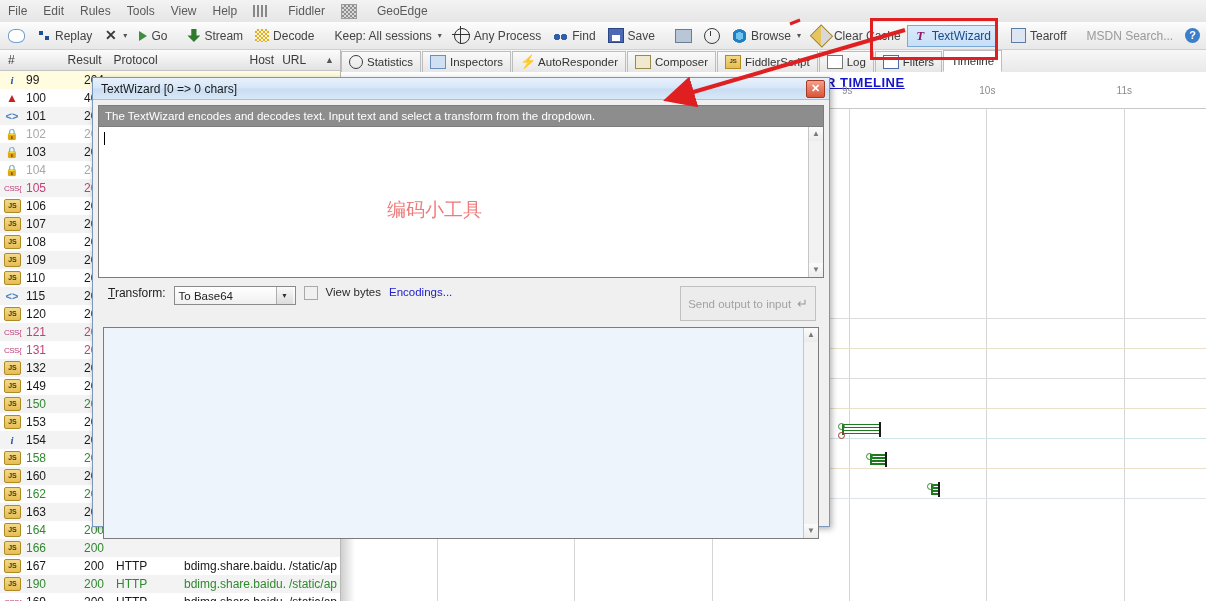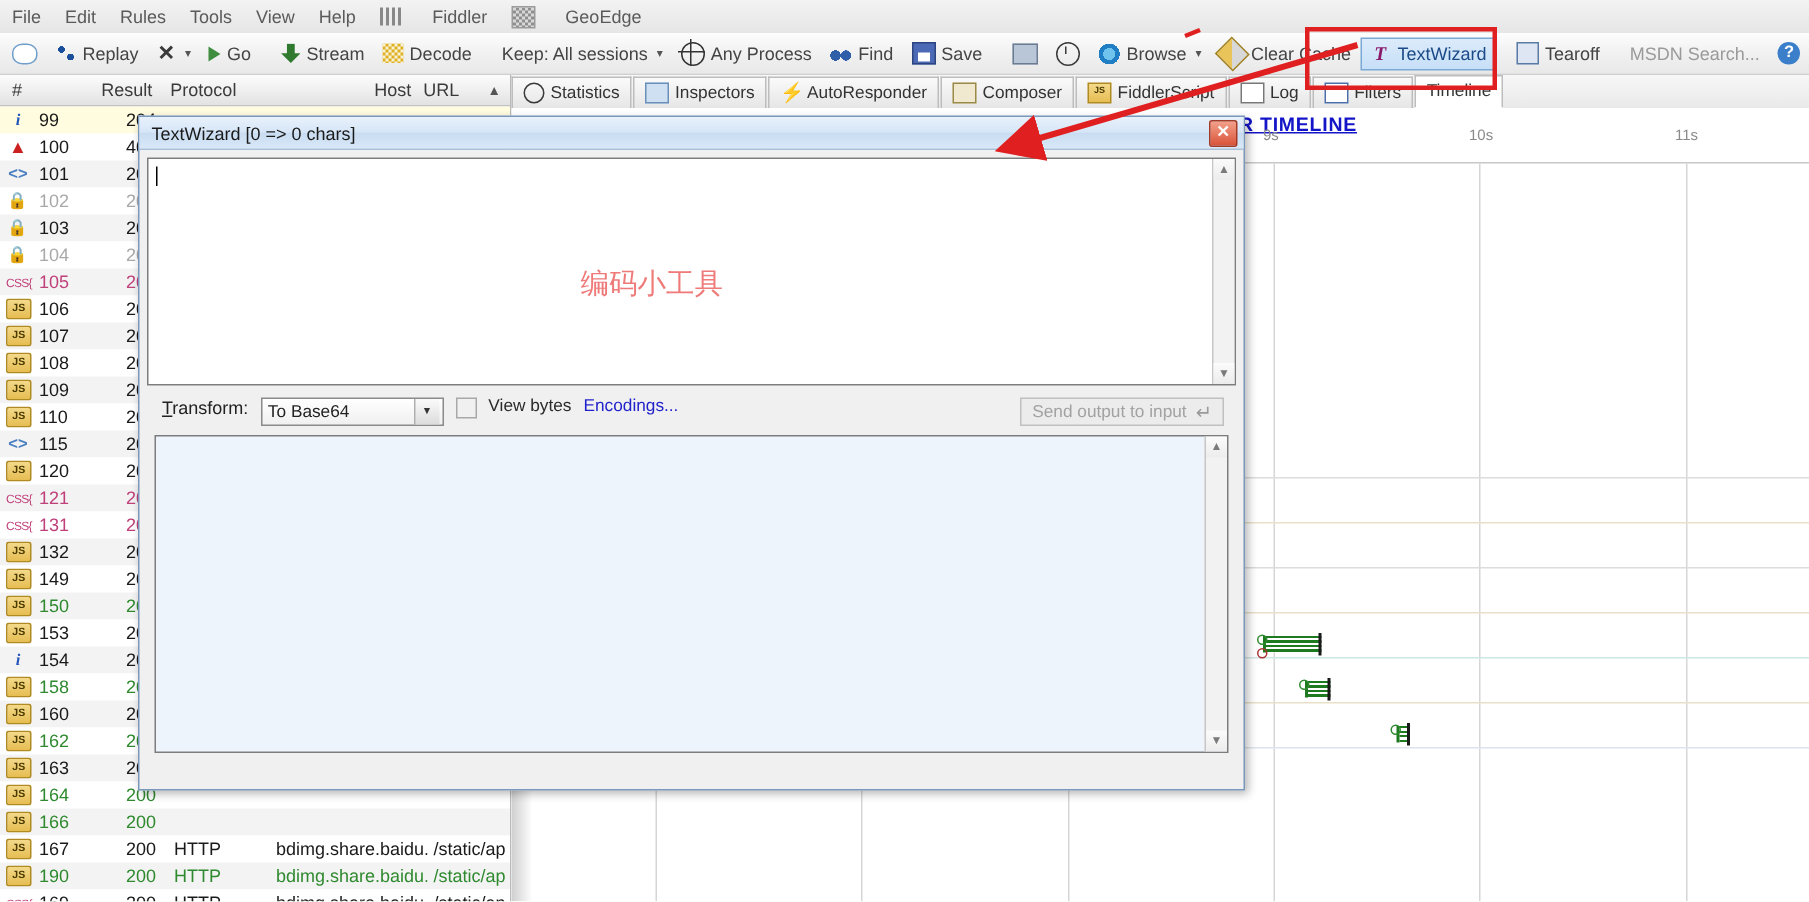--- a/index.html
+++ b/index.html
@@ -388,21 +388,21 @@
   }
   .chk {
     display: inline-block; width: 12px; height: 12px;
     background: #f0f0f0; border: 1px solid #a8a8a8; vertical-align: middle;
   }
   .chk-label { color: #2a2a2a; font-size: 11.5px; }
   .link { color: #2222cc; font-size: 11.5px; }
   .send-btn {
     margin-left: auto; margin-right: 4px;
     display: flex; align-items: center; gap: 6px;
-    padding: 2px 7px; height: 19px; box-sizing: border-box;
+    padding: 2px 7px; height: 35px; box-sizing: border-box;
     background: #ececec; border: 1px solid #c0c0c0;
     color: #a2a2a2; font-size: 11.5px; white-space: nowrap;
   }
   .send-arrow { color: #9a9a9a; font-size: 13px; }
 
   .dlg-output {
     margin: 0 5px 5px 5px;
     background: #eef4fc; border: 1px solid #7c7c7c;
     height: 212px; box-sizing: border-box;
     position: relative; overflow: hidden;
@@ -851,20 +851,21 @@
         <div class="tl-x" style="left: 461.333px; top: 324px;">✕</div>
       </div>
   </div>
 
   <div class="dialog">
     <div class="dlg-title">
       <span>TextWizard [0 =&gt; 0 chars]</span>
       <span class="dlg-close">✕</span>
     </div>
     <div class="dlg-body">
+      <div class="dlg-hint">The TextWizard encodes and decodes text. Input text and select a transform from the dropdown.</div>
       <div class="dlg-input">
         <span class="caret"></span>
         <span class="watermark">编码小工具</span>
         <div class="vscroll">
           <div class="arrow">▲</div>
           <div class="arrow bot">▼</div>
         </div>
       </div>
 
       <div class="dlg-toolrow">

